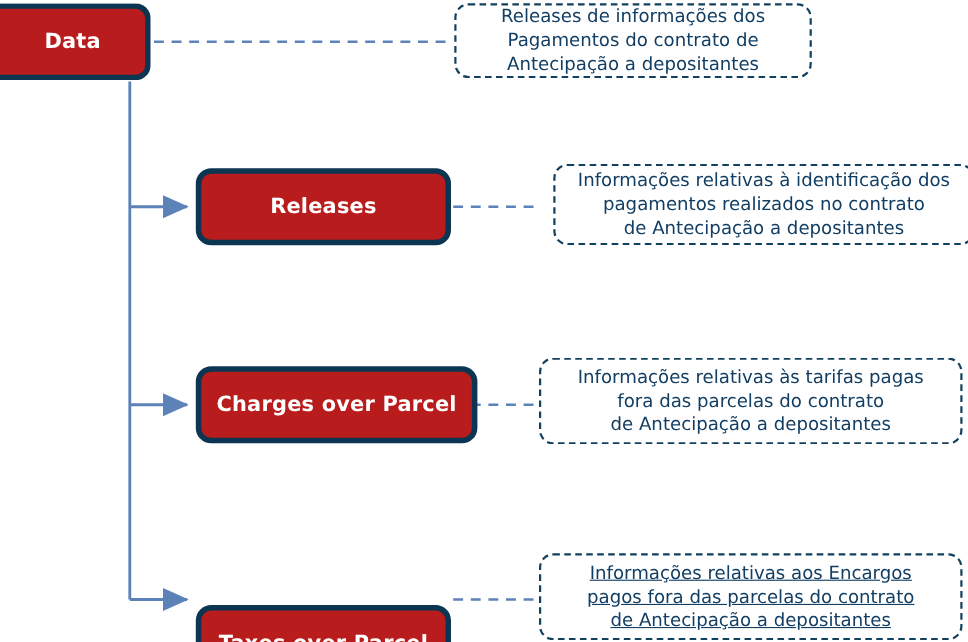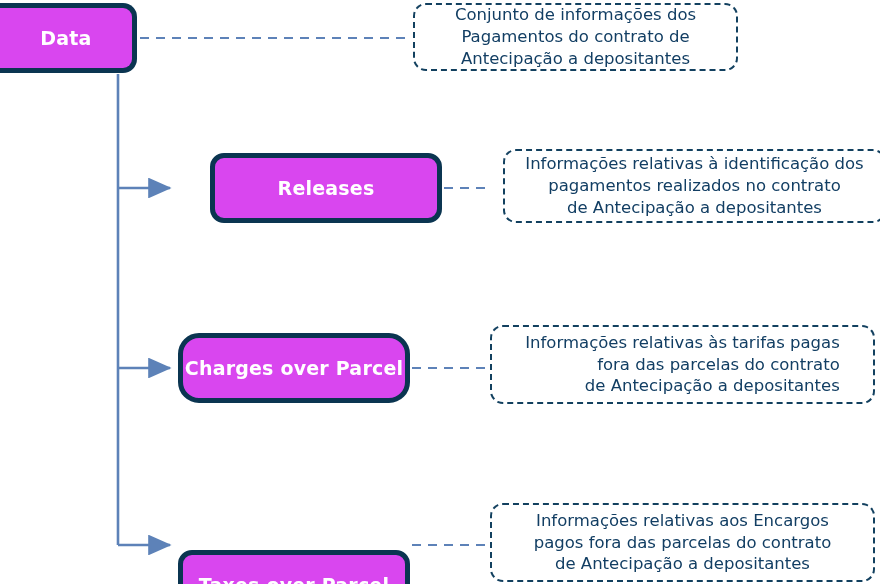--- a/index.html
+++ b/index.html
@@ -25,21 +25,21 @@
     top: 0;
     width: 880px;
     height: 584px;
     pointer-events: none;
   }
 
   
   .node {
     position: absolute;
     box-sizing: border-box;
-    background: #d946ef;
+    background: #b91c1c;
     border: 5px solid #0b3551;
     border-radius: 14px;
     display: flex;
     align-items: center;
     justify-content: center;
     color: #ffffff;
     font-size: 19px;
     font-weight: bold;
     letter-spacing: 0.2px;
     text-align: center;
@@ -52,28 +52,26 @@
     height: 70px;
     border-left: none;
     border-top-left-radius: 0;
     border-bottom-left-radius: 0;
   }
   .node-releases {
     left: 178px;
     top: 153px;
     width: 232px;
     height: 70px;
-    margin-left: 32px;
   }
   .node-charges {
     left: 178px;
     top: 333px;
-    width: 232px;
+    width: 256px;
     height: 70px;
-    border-radius: 21px;
   }
   .node-taxes {
     left: 178px;
     top: 510px;
     width: 232px;
     height: 70px;
     margin-top: 40px;
   }
 
   
@@ -104,27 +102,27 @@
     left: 503px;
     top: 149px;
     width: 383px;
     height: 74px;
   }
   .note-charges {
     left: 490px;
     top: 325px;
     width: 385px;
     height: 79px;
-    text-align: right;
   }
   .note-taxes {
     left: 490px;
     top: 503px;
     width: 385px;
     height: 79px;
+    text-decoration: underline;
   }
 </style>
 </head>
 <body>
 
 <div id="diagram">
 
   <svg id="connectors" viewBox="0 0 880 584" width="880" height="584" xmlns="http://www.w3.org/2000/svg">
     <defs>
       <marker id="arrowhead" markerWidth="9" markerHeight="8" refX="8.4" refY="4" orient="auto" markerUnits="strokeWidth">
@@ -139,21 +137,21 @@
     <path d="M118,545 L170,545" stroke="#5d82b8" stroke-width="2.6" fill="none" marker-end="url(#arrowhead)"></path>
 
     <path d="M140,38 L412,38" stroke="#5d82b8" stroke-width="2.2" fill="none" stroke-dasharray="9 7"></path>
     <path d="M412,188 L490,188" stroke="#5d82b8" stroke-width="2.2" fill="none" stroke-dasharray="9 7"></path>
     <path d="M412,368 L488,368" stroke="#5d82b8" stroke-width="2.2" fill="none" stroke-dasharray="9 7"></path>
     <path d="M412,545 L488,545" stroke="#5d82b8" stroke-width="2.2" fill="none" stroke-dasharray="9 7"></path>
   </svg>
 
   <div class="node node-root">Data</div>
 
-  <div class="note note-root">Conjunto de informações dos
+  <div class="note note-root">Releases de informações dos
 Pagamentos do contrato de
 Antecipação a depositantes</div>
 
   <div class="node node-releases">Releases</div>
 
   <div class="note note-releases">Informações relativas à identificação dos
 pagamentos realizados no contrato
 de Antecipação a depositantes</div>
 
   <div class="node node-charges">Charges over Parcel</div>

